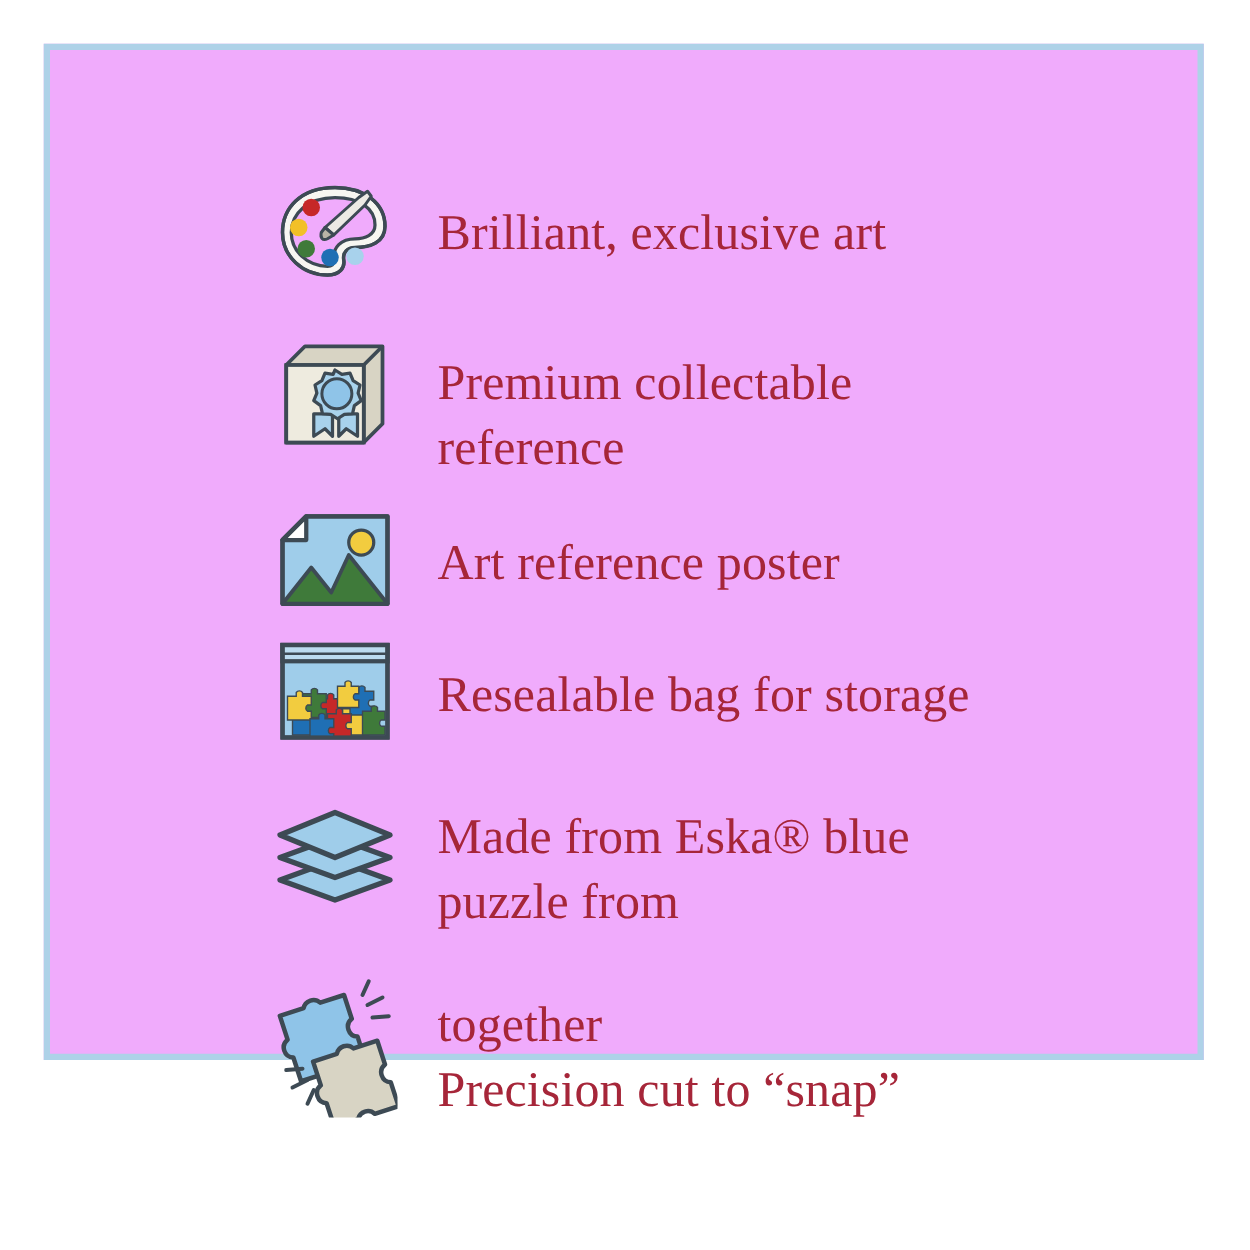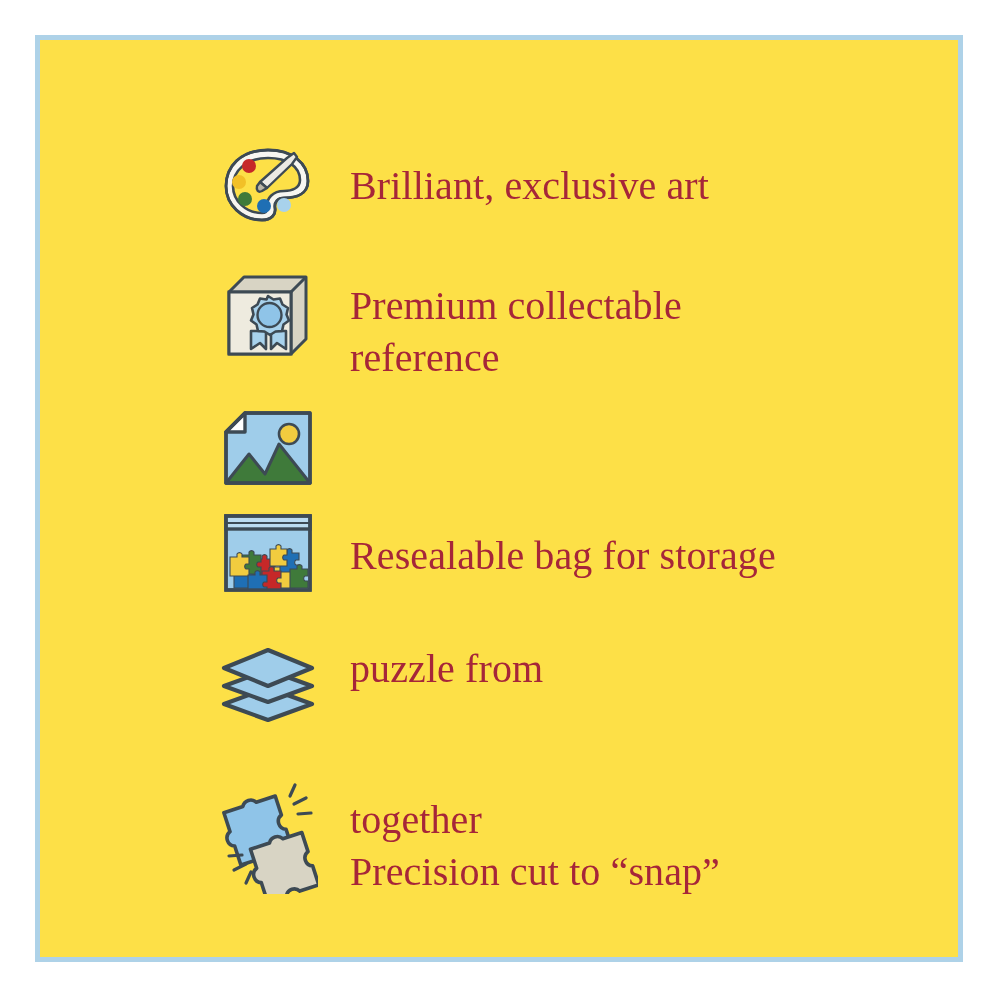--- a/index.html
+++ b/index.html
@@ -20,23 +20,23 @@
     height: 1000px;
     background: #ffffff;
   }
 
   
   #frame {
     position: absolute;
     left: 35px;
     top: 35px;
     width: 928px;
-    height: 927px;
+    height: 813px;
     border: 5px solid #aed2e8;
-    background: #fde047;
+    background: #f0abfc;
     box-sizing: border-box;
   }
 
   #feature-list {
     position: absolute;
     left: 178px;
     top: 96px;
     width: 700px;
   }
 
@@ -142,20 +142,23 @@
 
       <div class="feature-row row-3">
         <div class="icon-cell">
           <svg width="100" height="88" viewBox="0 0 100 88" aria-hidden="true">
             <path d="M8 28 L27 9 L92 9 L92 79 L8 79 Z" fill="#9fcdea" stroke="#3d4a54" stroke-width="3.4" stroke-linejoin="round"></path>
             <path d="M8 28 L27 28 L27 9 Z" fill="#ffffff" stroke="#3d4a54" stroke-width="3.4" stroke-linejoin="round"></path>
             <circle cx="71" cy="30" r="10" fill="#f2cc3f" stroke="#3d4a54" stroke-width="2.6"></circle>
             <path d="M8 79 L31 50 L47 70 L61 40 L92 79 Z" fill="#3f7a3a" stroke="#3d4a54" stroke-width="3" stroke-linejoin="round"></path>
             <path d="M8 28 L27 9 L92 9 L92 79 L8 79 Z" fill="none" stroke="#3d4a54" stroke-width="3.4" stroke-linejoin="round"></path>
           </svg>
+        </div>
+        <div class="label-cell">
+          <span class="label-line">Art reference poster</span>
         </div>
       </div>
 
       <div class="feature-row row-4">
         <div class="icon-cell">
           <svg width="100" height="92" viewBox="0 0 100 92" aria-hidden="true">
             <rect x="8" y="9" width="84" height="74" fill="#9fcdea" stroke="#3d4a54" stroke-width="3.4"></rect>
             <rect x="8" y="9" width="84" height="13" fill="#bcdcf0" stroke="#3d4a54" stroke-width="3.4"></rect>
             <line x1="8" y1="16" x2="92" y2="16" stroke="#3d4a54" stroke-width="2"></line>
             <g stroke="#3d4a54" stroke-width="1.1">
@@ -180,20 +183,21 @@
 
       <div class="feature-row row-5">
         <div class="icon-cell">
           <svg width="100" height="96" viewBox="0 0 100 96" aria-hidden="true">
             <path d="M50 58 L6 74 L50 90 L94 74 Z" fill="#9fcdea" stroke="#3d4a54" stroke-width="4.2" stroke-linejoin="round"></path>
             <path d="M50 40 L6 56 L50 72 L94 56 Z" fill="#9fcdea" stroke="#3d4a54" stroke-width="4.2" stroke-linejoin="round"></path>
             <path d="M50 20 L6 38 L50 56 L94 38 Z" fill="#9fcdea" stroke="#3d4a54" stroke-width="4.2" stroke-linejoin="round"></path>
           </svg>
         </div>
         <div class="label-cell">
+          <span class="label-line">Made from Eska® blue</span>
           <span class="label-line">puzzle from</span>
         </div>
       </div>
 
       <div class="feature-row row-6">
         <div class="icon-cell">
           <svg width="100" height="118" viewBox="0 0 100 118" aria-hidden="true">
             <g transform="rotate(-18 50 56)">
               <path d="M14 24 h20 a8 8 0 0 1 14 0 h20 v20 a8 8 0 0 0 0 15 v20 h-20 a8 8 0 0 0 -14 0 h-20 v-20 a8 8 0 0 1 0 -15 z" fill="#8fc4e8" stroke="#3d4a54" stroke-width="3.6" stroke-linejoin="round"></path>
               <path d="M34 79 h20 a8 8 0 0 1 14 0 h20 v20 a8 8 0 0 0 0 15 v20 h-20 a8 8 0 0 0 -14 0 h-20 v-20 a8 8 0 0 1 0 -15 z" transform="translate(-6 -12)" fill="#d8d4c4" stroke="#3d4a54" stroke-width="3.6" stroke-linejoin="round"></path>

